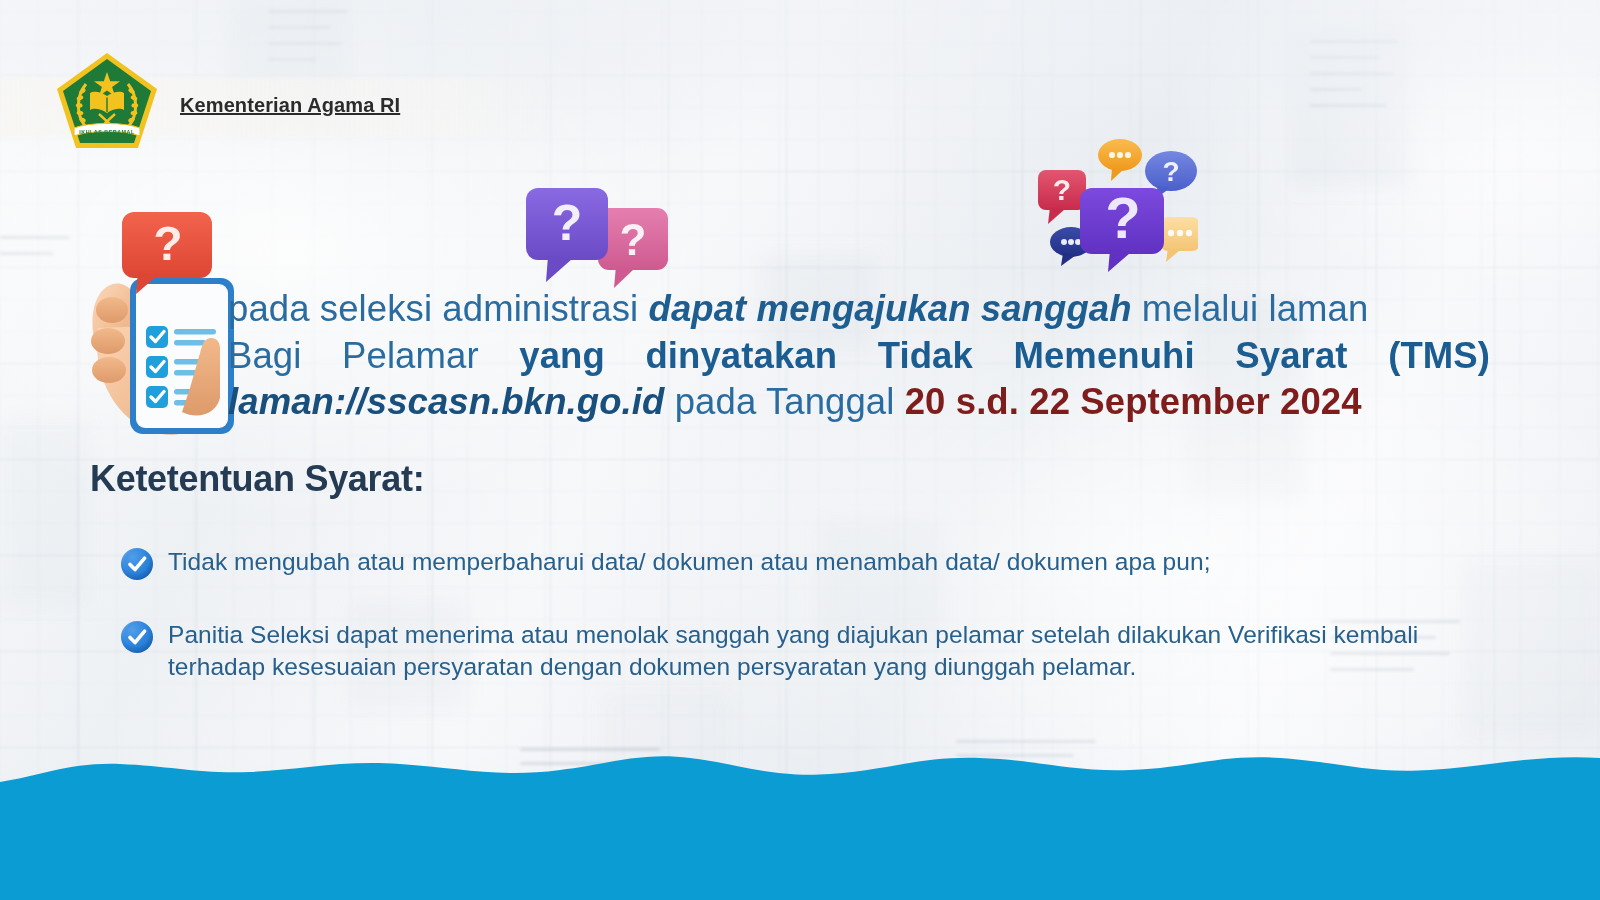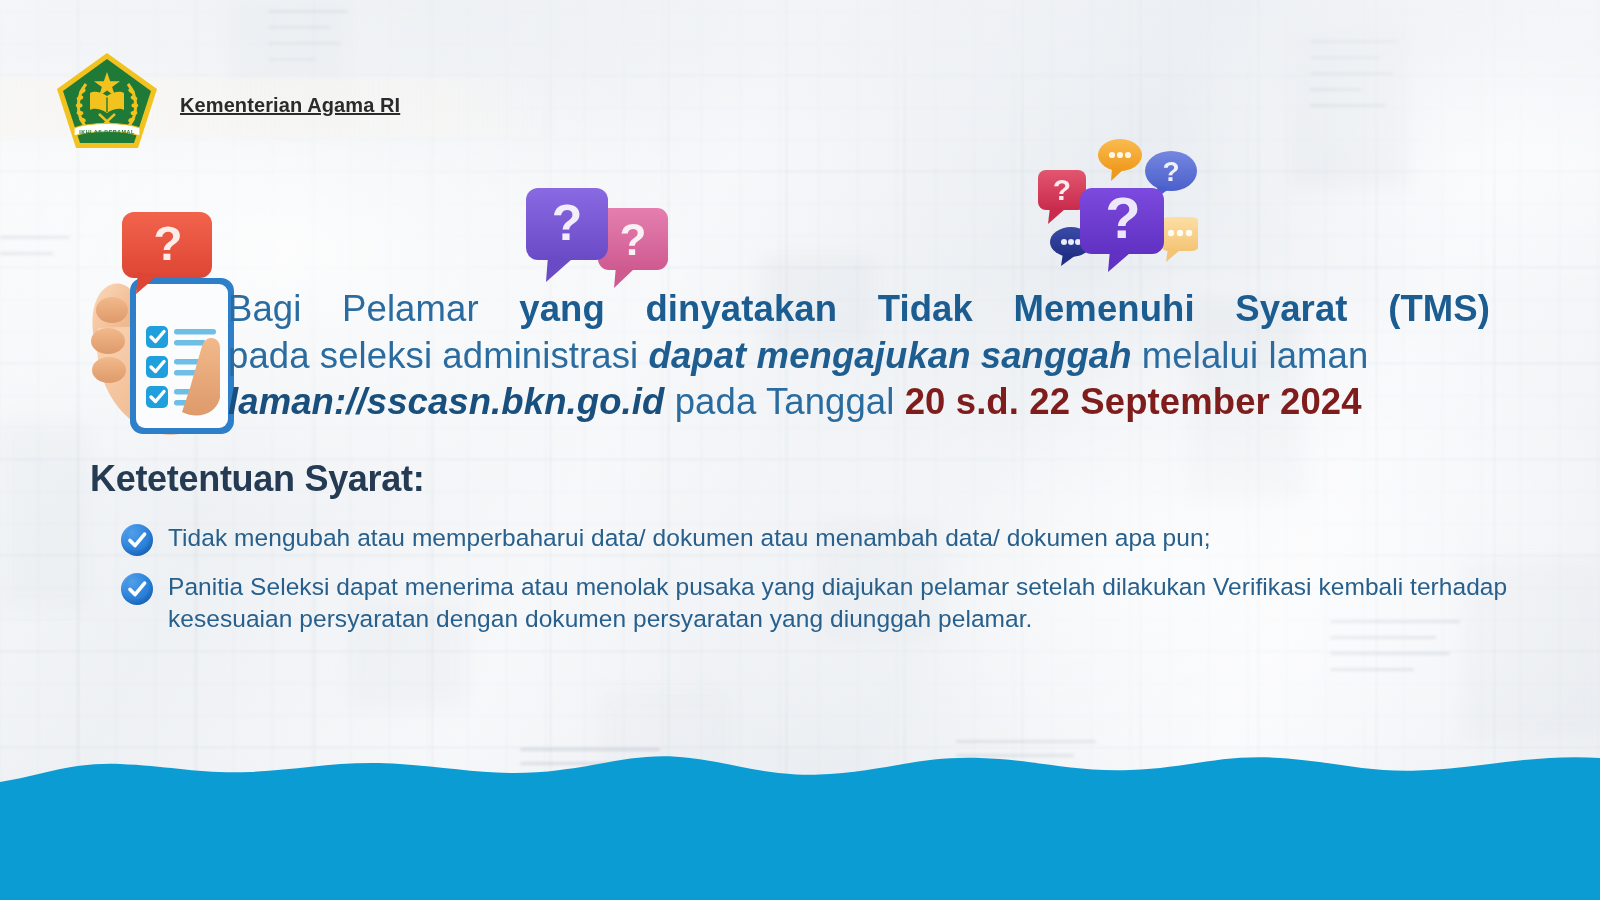--- a/index.html
+++ b/index.html
@@ -75,21 +75,21 @@
   .bi-dark{font-weight:bold;font-style:italic;color:#184f7d;}
   .b-dark{font-weight:bold;color:#7f1d1d;}
 
   
   .sec-title{position:absolute;left:90px;top:458px;font-size:36px;font-weight:bold;
     color:#243b53;letter-spacing:-.3px;}
 
   
   .bullets{position:absolute;left:120px;top:522px;width:1400px;
     display:flex;flex-direction:column;gap:14px;}
-  .bullet{display:flex;align-items:flex-start;gap:14px;}
+  .bullet{display:flex;align-items:flex-start;gap:14px;margin-top:24px;}
   .chk{flex:none;width:34px;height:34px;margin-top:1px;}
   .btxt{font-size:24.5px;line-height:1.32;color:#27608d;letter-spacing:.05px;}
 
   
   .wave{position:absolute;left:0;bottom:0;width:1600px;height:160px;display:block;}
 </style>
 </head>
 <body>
 
 <div class="poster">
@@ -323,25 +323,25 @@
     </g>
 
     <g>
       <rect x="72" y="60" width="84" height="66" rx="12" fill="url(#bp)"></rect>
       <path d="M102 122 L100 144 L122 125 Z" fill="#6031C2"></path>
       <text x="115" y="110" font-size="58" font-weight="bold" fill="#EDE7FA" text-anchor="middle" font-family="Liberation Sans, sans-serif">?</text>
     </g>
   </svg>
 
   <div class="headline">
+    <div class="hl-line">
+      <span>pada seleksi administrasi </span><span class="bi">dapat mengajukan sanggah</span><span> melalui laman</span>
+    </div>
     <div class="hl-line hl1">
       <span>Bagi Pelamar </span><span class="b">yang dinyatakan Tidak Memenuhi Syarat (TMS)</span>
-    </div>
-    <div class="hl-line">
-      <span>pada seleksi administrasi </span><span class="bi">dapat mengajukan sanggah</span><span> melalui laman</span>
     </div>
     <div class="hl-line">
       <span class="bi-dark">laman://sscasn.bkn.go.id</span><span>  pada Tanggal </span><span class="b-dark">20 s.d. 22 September 2024</span>
     </div>
   </div>
 
   <div class="sec-title">Ketetentuan Syarat:</div>
 
   <div class="bullets">
     <div class="bullet">
@@ -365,21 +365,21 @@
             <radialGradient id="cg2" cx="35%" cy="28%" r="85%">
           <stop offset="0%" stop-color="#6FB4F2"></stop>
               <stop offset="55%" stop-color="#2E84DC"></stop>
               <stop offset="100%" stop-color="#1258A8"></stop>
         </radialGradient>
           </defs>
         <circle cx="17" cy="17" r="16" fill="url(#cg2)"></circle>
         <circle cx="17" cy="14.5" r="12.6" fill="#2F86DE" opacity=".45"></circle>
         <path d="M10 17.4 l5 5.2 L24.6 11.2" stroke="#ffffff" stroke-width="3.6" fill="none" stroke-linecap="round" stroke-linejoin="round"></path>
       </svg>
-      <div class="btxt" style="max-width:1345px;">Panitia Seleksi dapat menerima atau menolak pusaka yang diajukan pelamar setelah dilakukan Verifikasi kembali terhadap kesesuaian persyaratan dengan dokumen persyaratan yang diunggah pelamar.</div>
+      <div class="btxt" style="max-width:1345px;">Panitia Seleksi dapat menerima atau menolak sanggah yang diajukan pelamar setelah dilakukan Verifikasi kembali terhadap kesesuaian persyaratan dengan dokumen persyaratan yang diunggah pelamar.</div>
     </div>
   </div>
 
   <svg class="wave" viewBox="0 0 1600 160" preserveAspectRatio="none">
     <path d="M0 42 C40 36 70 22 120 24 C170 26 200 34 250 32 C300 30 340 20 400 24
              C460 28 500 38 560 30 C610 24 640 12 690 18 C740 24 770 38 830 34
              C890 30 920 16 980 18 C1040 20 1070 32 1130 30 C1190 28 1220 14 1280 18
              C1340 22 1370 34 1430 30 C1490 26 1540 14 1600 18 L1600 160 L0 160 Z" fill="#0C9CD4"></path>
   </svg>
 

